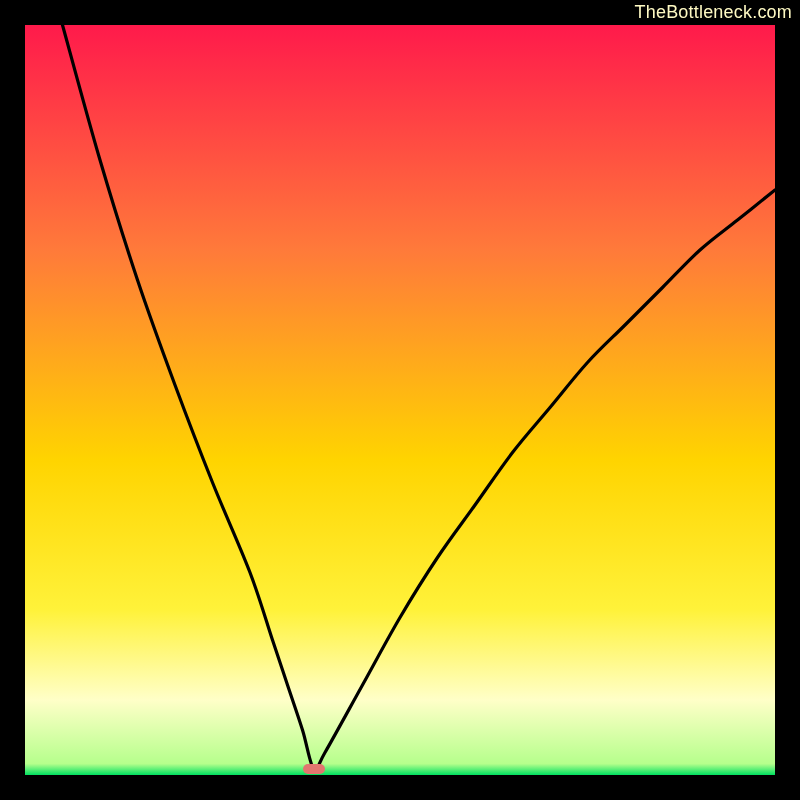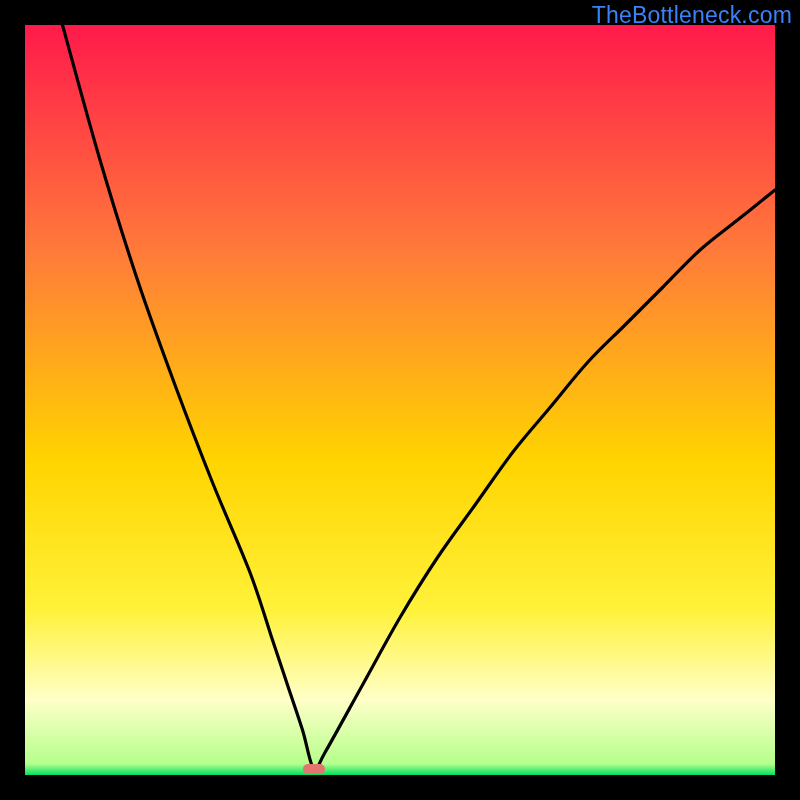--- a/index.html
+++ b/index.html
@@ -38,22 +38,22 @@
     position: absolute;
     left: 0;
     top: 0;
     width: 100%;
     height: 100%;
   }
   .watermark {
     position: absolute;
     top: 2px;
     right: 8px;
-    color: #3b82f6;
-    font-size: 23px;
+    color: #fef9c3;
+    font-size: 18px;
     letter-spacing: 0.2px;
     font-weight: 400;
     font-family: Arial, Helvetica, sans-serif;
   }
   .marker {
     position: absolute;
     background: #e2766f;
     border-radius: 8px;
   }
 </style>

